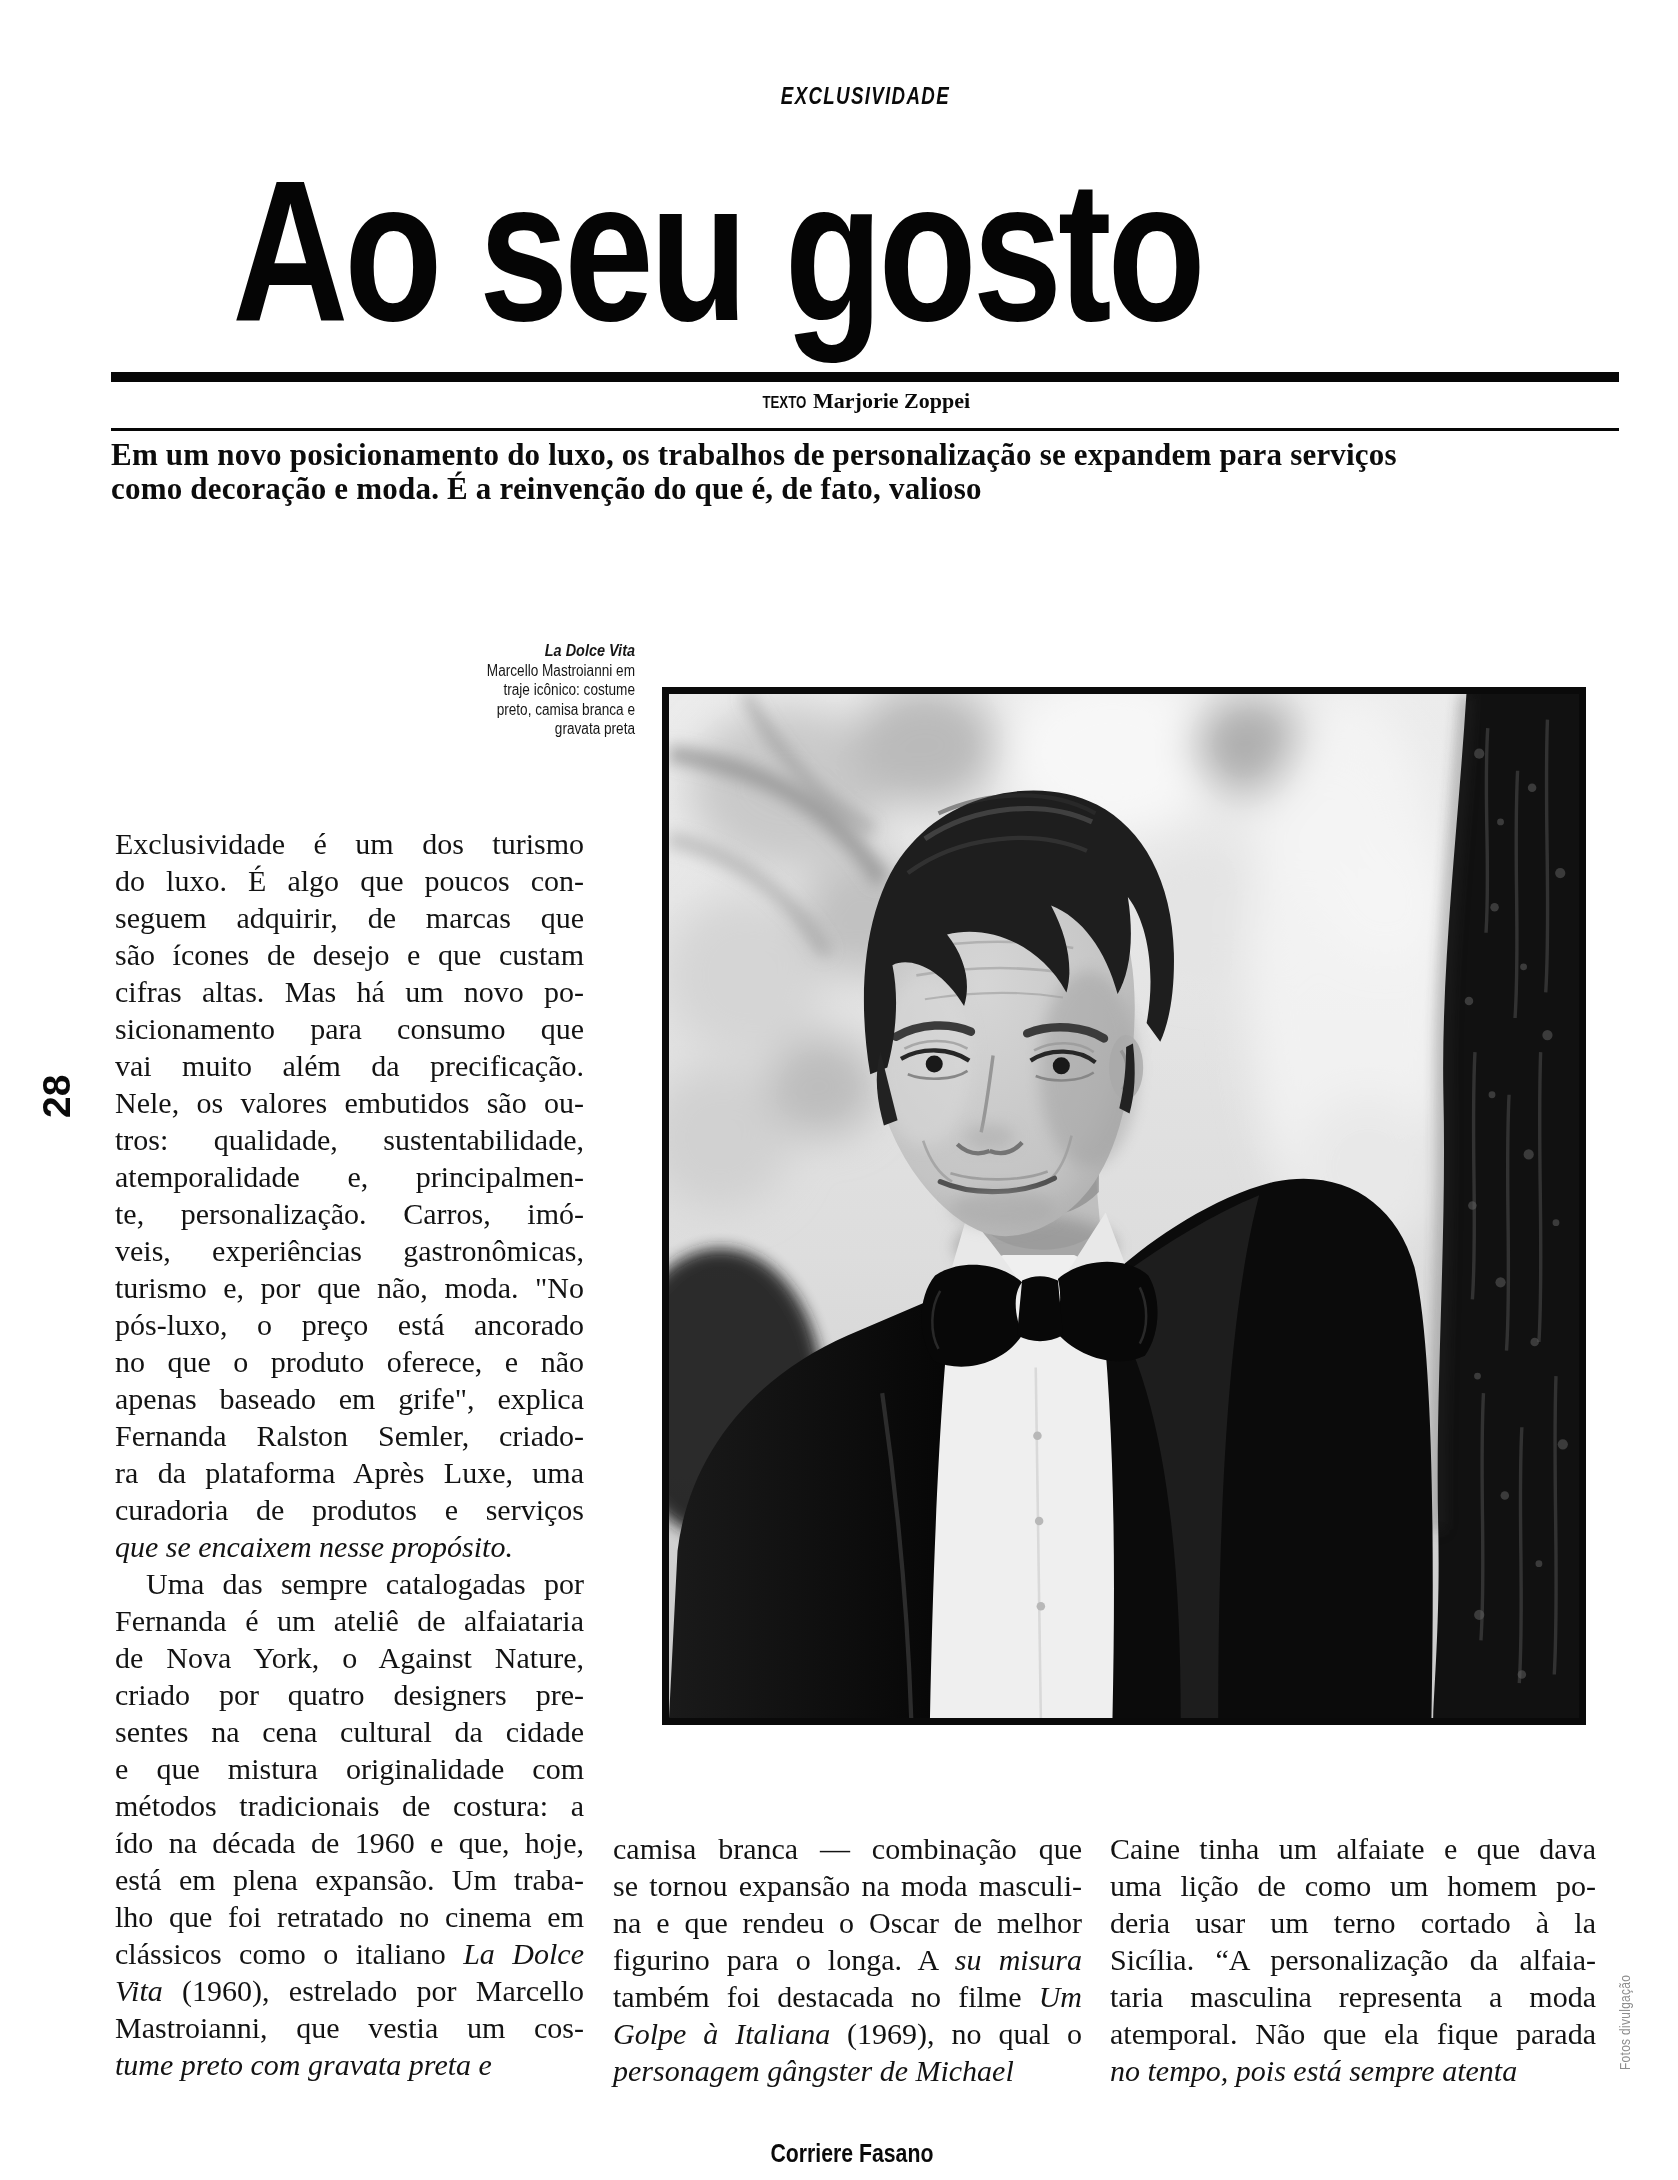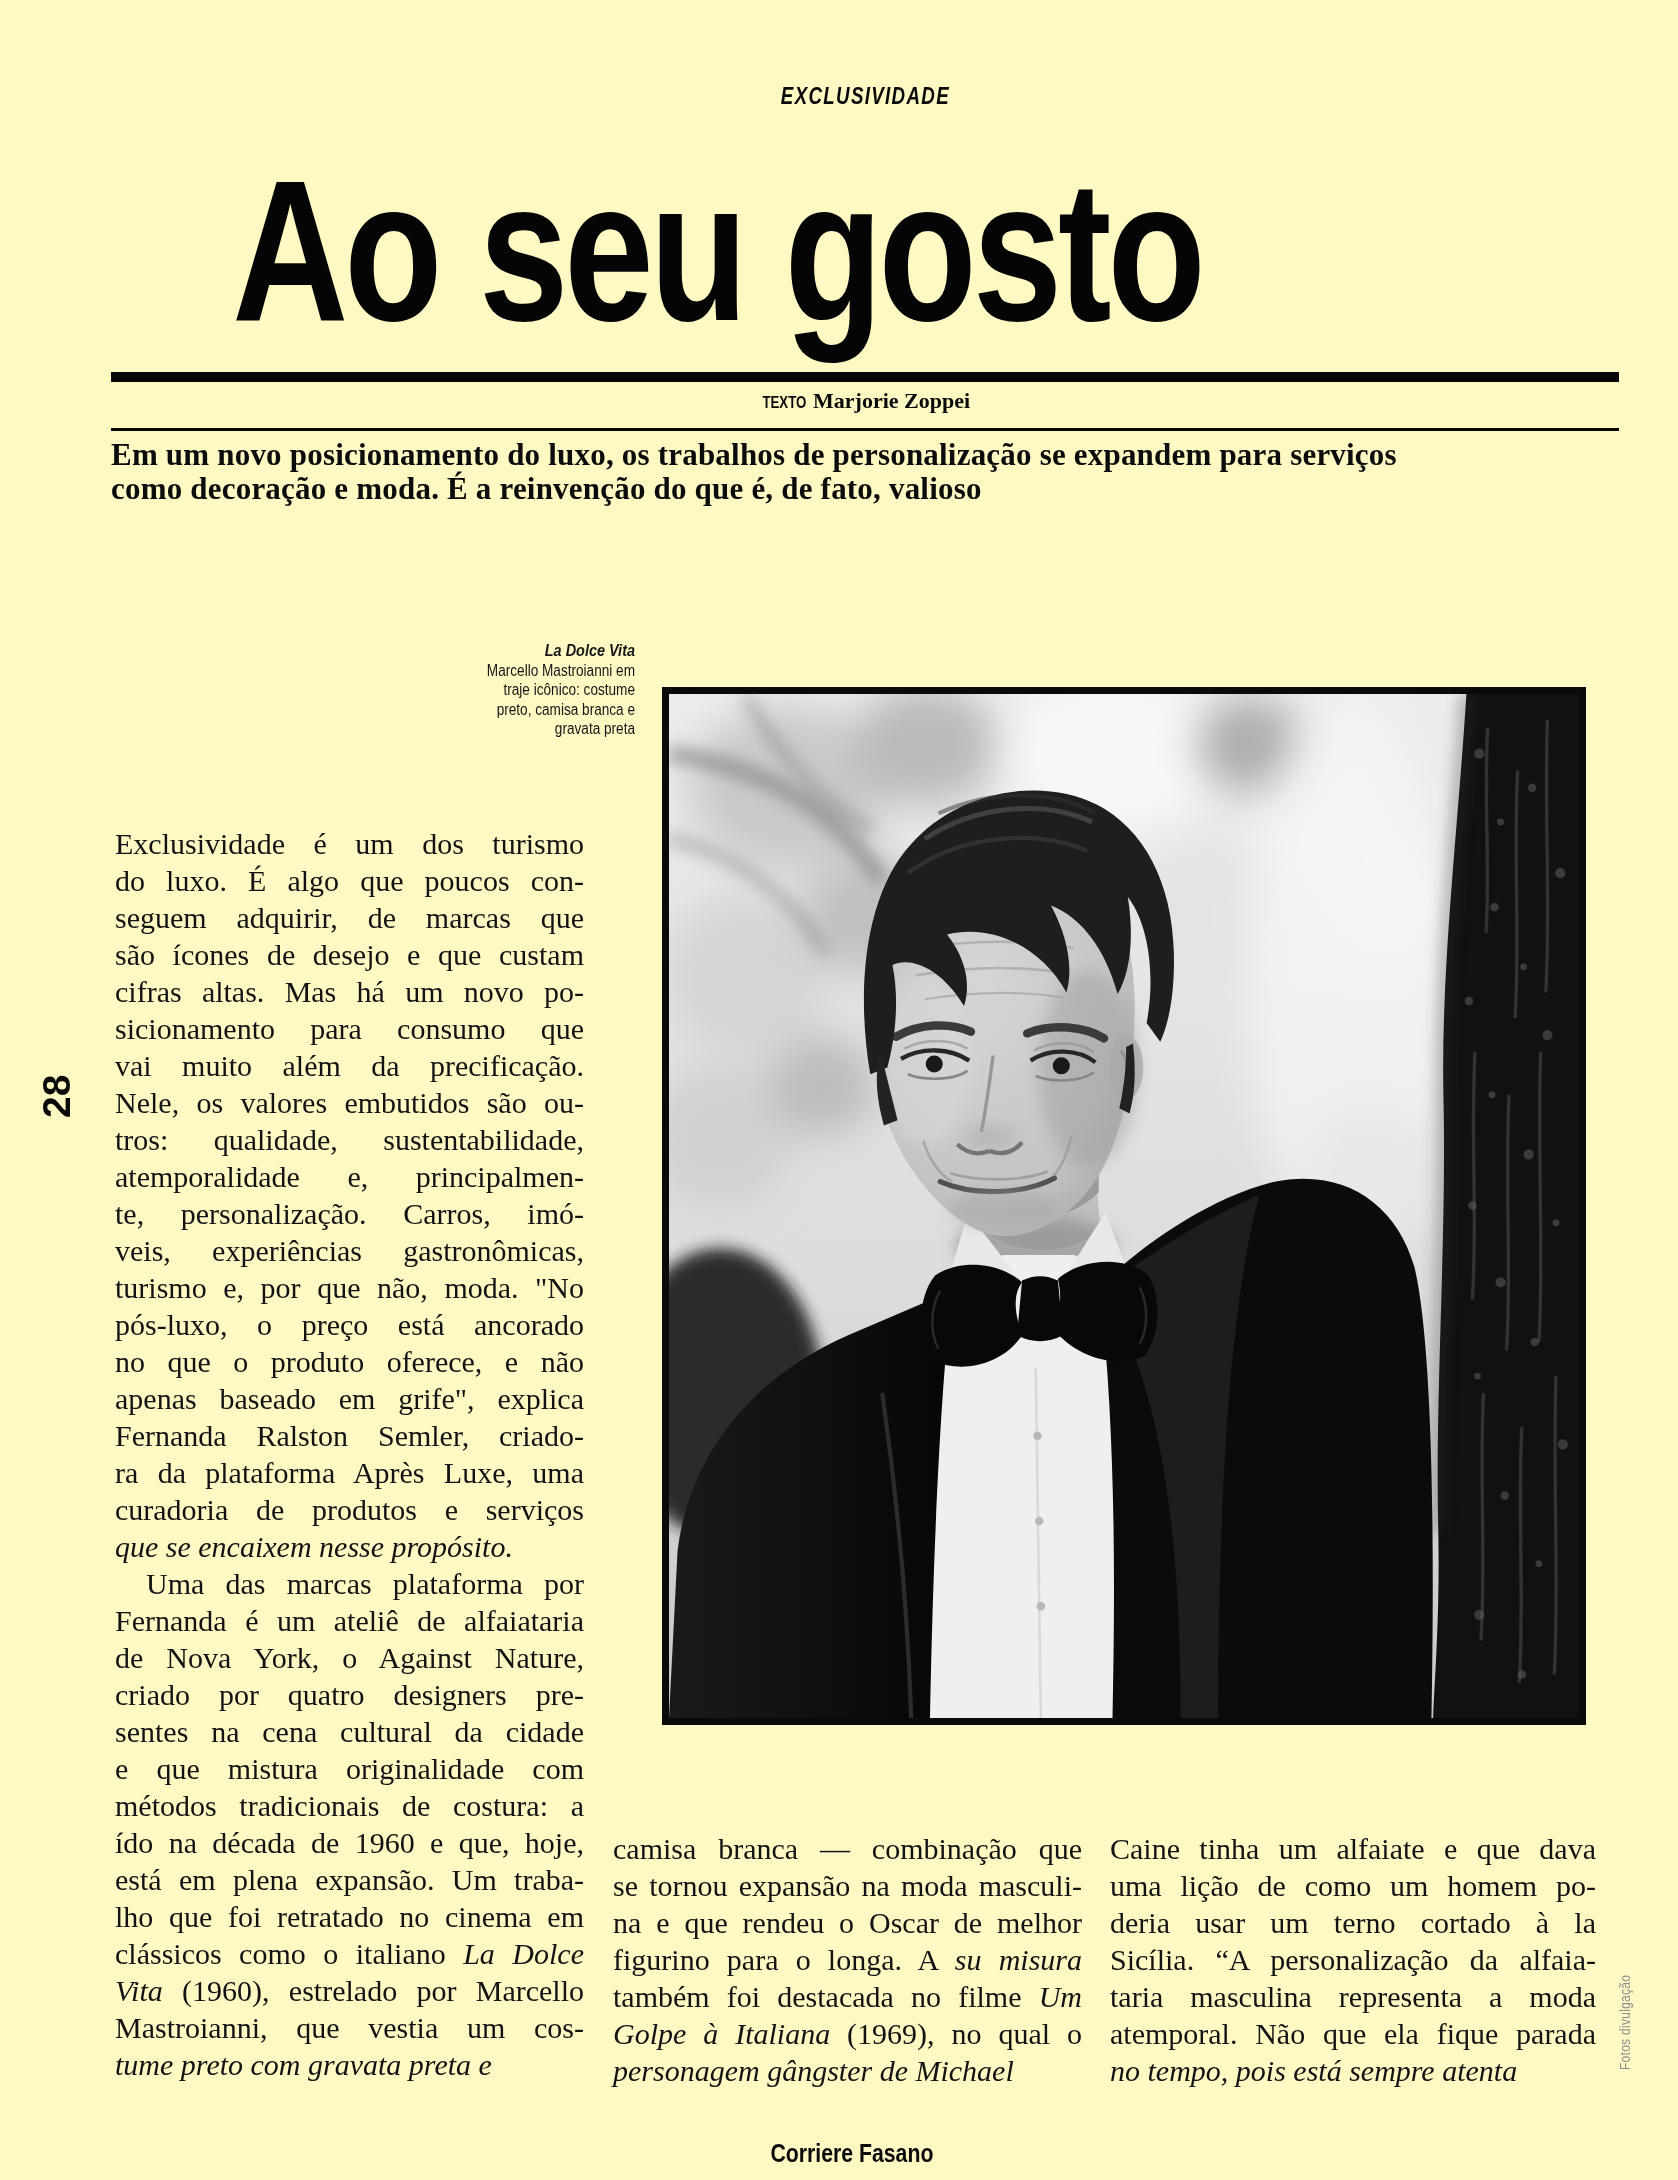--- a/index.html
+++ b/index.html
@@ -1,16 +1,16 @@
 <!DOCTYPE html>
 <html style="font-size:13.6px"><head>
 <meta charset="utf-8">
 <style>
   html,body{margin:0;padding:0;background:#e9e9e9;}
-  #page{position:relative;width:1678px;height:2181px;background:#fef9c3;overflow:hidden;
+  #page{position:relative;width:1678px;height:2181px;background:#ffffff;overflow:hidden;
         font-family:"Liberation Serif",serif;color:#111;}
   .abs{position:absolute;}
 
   
   .kicker{left:111px;top:83px;width:1508px;text-align:center;
           font:bold italic 24px/1.1 "Liberation Sans",sans-serif;letter-spacing:1.7px;color:#0a0a0a;}
   .kicker .sqz{display:inline-block;transform:scaleX(.78);transform-origin:50% 50%;}
   .title{left:111px;top:150px;width:1508px;text-align:left;
          font:bold 201px/1 "Liberation Sans",sans-serif;letter-spacing:-5.1px;color:#050505;white-space:nowrap;}
   .title .sqz{display:inline-block;transform:scaleX(.8);transform-origin:50% 50%;}
@@ -267,21 +267,21 @@
       <div class="tline"><span>te, personalização. Carros, imó-</span></div>
       <div class="tline"><span>veis, experiências gastronômicas,</span></div>
       <div class="tline"><span>turismo e, por que não, moda. "No</span></div>
       <div class="tline"><span>pós-luxo, o preço está ancorado</span></div>
       <div class="tline"><span>no que o produto oferece, e não</span></div>
       <div class="tline"><span>apenas baseado em grife", explica</span></div>
       <div class="tline"><span>Fernanda Ralston Semler, criado-</span></div>
       <div class="tline"><span>ra da plataforma Après Luxe, uma</span></div>
       <div class="tline"><span>curadoria de produtos e serviços</span></div>
       <div class="tline nj"><span>que se encaixem nesse propósito.</span></div>
-      <div class="tline ind"><span>Uma das marcas plataforma por</span></div>
+      <div class="tline ind"><span>Uma das sempre catalogadas por</span></div>
       <div class="tline"><span>Fernanda é um ateliê de alfaiataria</span></div>
       <div class="tline"><span>de Nova York, o Against Nature,</span></div>
       <div class="tline"><span>criado por quatro designers pre-</span></div>
       <div class="tline"><span>sentes na cena cultural da cidade</span></div>
       <div class="tline"><span>e que mistura originalidade com</span></div>
       <div class="tline"><span>métodos tradicionais de costura: a</span></div>
       <div class="tline"><span>ído na década de 1960 e que, hoje,</span></div>
       <div class="tline"><span>está em plena expansão. Um traba-</span></div>
       <div class="tline"><span>lho que foi retratado no cinema em</span></div>
       <div class="tline"><span>clássicos como o italiano </span><i>La Dolce</i></div>

